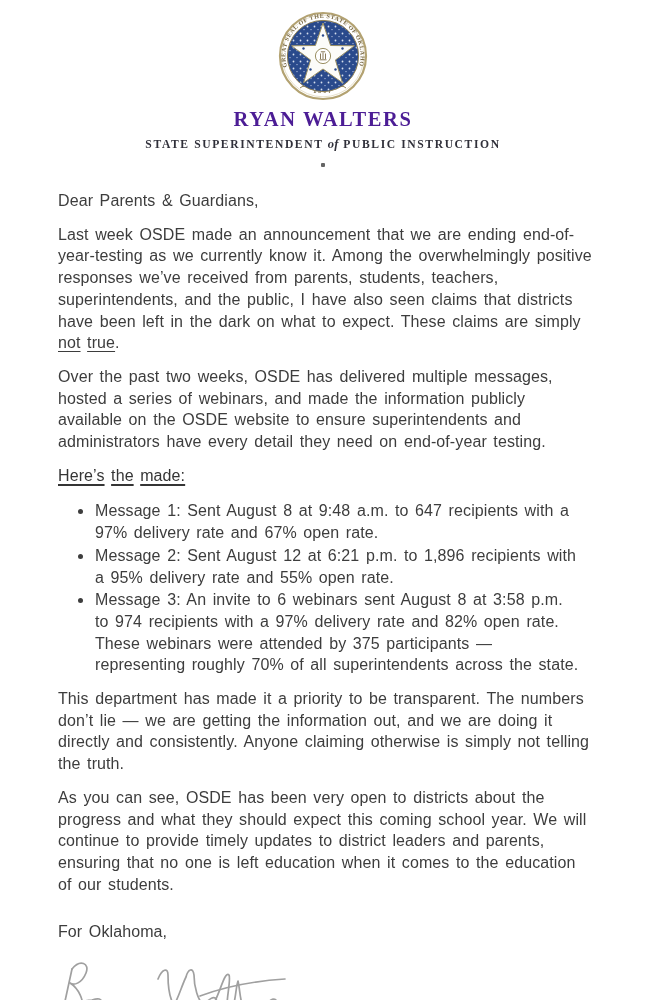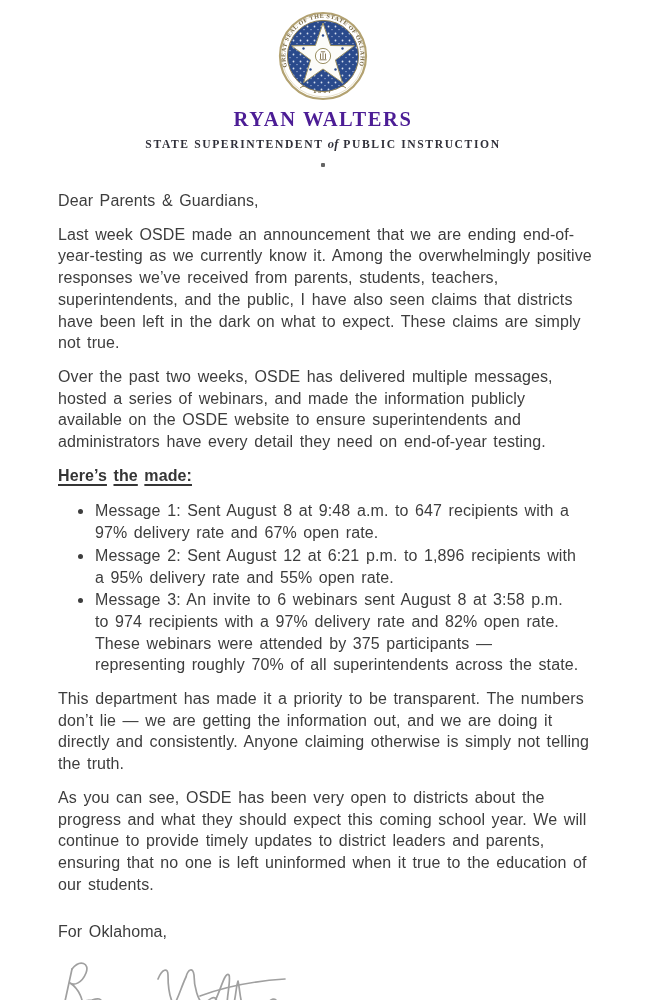--- a/index.html
+++ b/index.html
@@ -52,22 +52,22 @@
     font-size: 16px;
     line-height: 21.7px;
     letter-spacing: 0.1px;
     word-spacing: 2px;
     color: #3d3d3d;
   }
   .para { margin: 12px 0 10px 0; }
   .facts-heading { margin: 12px 0 12px 0; font-weight: 700; color: #353535; }
   .facts-heading span { text-decoration: underline; text-decoration-thickness: 1.6px; text-underline-offset: 3px; }
   .facts-heading span.sp { text-decoration: none; }
-  .u { text-underline-offset: 3px; text-decoration-thickness: 1.3px; }
-  .b { font-weight: 700; }
+  .u { text-decoration: underline; text-underline-offset: 3px; text-decoration-thickness: 1.3px; }
+  .b { font-weight: 400; }
   ul.facts-list { margin: 14px 0 11px 0; padding-left: 36px; }
   ul.facts-list li { padding-left: 1px; margin: 0 10px 1px 0; }
   
   .signoff { margin: 26px 0 12px 0; }
   .signature-wrap { margin: 4px 0 0 -6px; line-height: 0; }
 </style>
 </head>
 <body>
 
 <div class="page">
@@ -119,21 +119,21 @@
     <div>
         <p class="para"><span>Last week OSDE made an announcement that we are ending end-of-year-testing as we currently know it. Among the overwhelmingly positive responses we’ve received from parents, students, teachers, superintendents, and the public, I have also seen claims that districts have been left in the dark on what to expect. These claims are simply </span><span class="u">not</span><span> </span><span class="u">true</span><span>.</span></p>
         <p class="para"><span>Over the past two weeks, OSDE has delivered multiple messages, hosted a series of webinars, and made the information publicly available on the OSDE website to ensure superintendents and administrators have every detail they need on end-of-year testing.</span></p>
         <p class="facts-heading"><span class="u b">Here’s</span><span class="sp"> </span><span class="u b">the</span><span class="sp"> </span><span class="u b">made:</span></p>
         <ul class="facts-list">
           <li class="list-item"><span>Message 1: Sent August 8 at 9:48 a.m. to 647 recipients with a 97% delivery rate and 67% open rate.</span></li>
           <li class="list-item"><span>Message 2: Sent August 12 at 6:21 p.m. to 1,896 recipients with a 95% delivery rate and 55% open rate.</span></li>
           <li class="list-item"><span>Message 3: An invite to 6 webinars sent August 8 at 3:58 p.m. to 974 recipients with a 97% delivery rate and 82% open rate. These webinars were attended by 375 participants — representing roughly 70% of all superintendents across the state.</span></li>
         </ul>
         <p class="para"><span>This department has made it a priority to be transparent. The numbers don’t lie — we are getting the information out, and we are doing it directly and consistently. Anyone claiming otherwise is simply not telling the truth.</span></p>
-        <p class="para"><span>As you can see, OSDE has been very open to districts about the progress and what they should expect this coming school year. We will continue to provide timely updates to district leaders and parents, ensuring that no one is left uninformed when it true to the education of our students.</span></p>
+        <p class="para"><span>As you can see, OSDE has been very open to districts about the progress and what they should expect this coming school year. We will continue to provide timely updates to district leaders and parents, ensuring that no one is left education when it comes to the education of our students.</span></p>
       </div>
 
     <p class="para signoff">For Oklahoma,</p>
 
     <div class="signature-wrap">
       <svg width="245" height="82" viewBox="0 0 245 82" aria-hidden="true">
         <g fill="none" stroke="#a0a0a0" stroke-width="1.7" stroke-linecap="round" stroke-linejoin="round">
 
           <path d="M20,14 C17,28 13,46 10,60"></path>
           <path d="M20,14 C28,4 38,8 34,18 C30,28 22,31 18,28 C26,33 33,45 30,57 C27,69 17,72 18,62 C19,52 30,45 40,45 C46,43 50,43 50,49 C50,57 46,63 44,69 C42,75 50,71 54,62 C57,54 59,50 64,50 C70,50 72,54 78,52 C84,50 89,50 94,50"></path>

